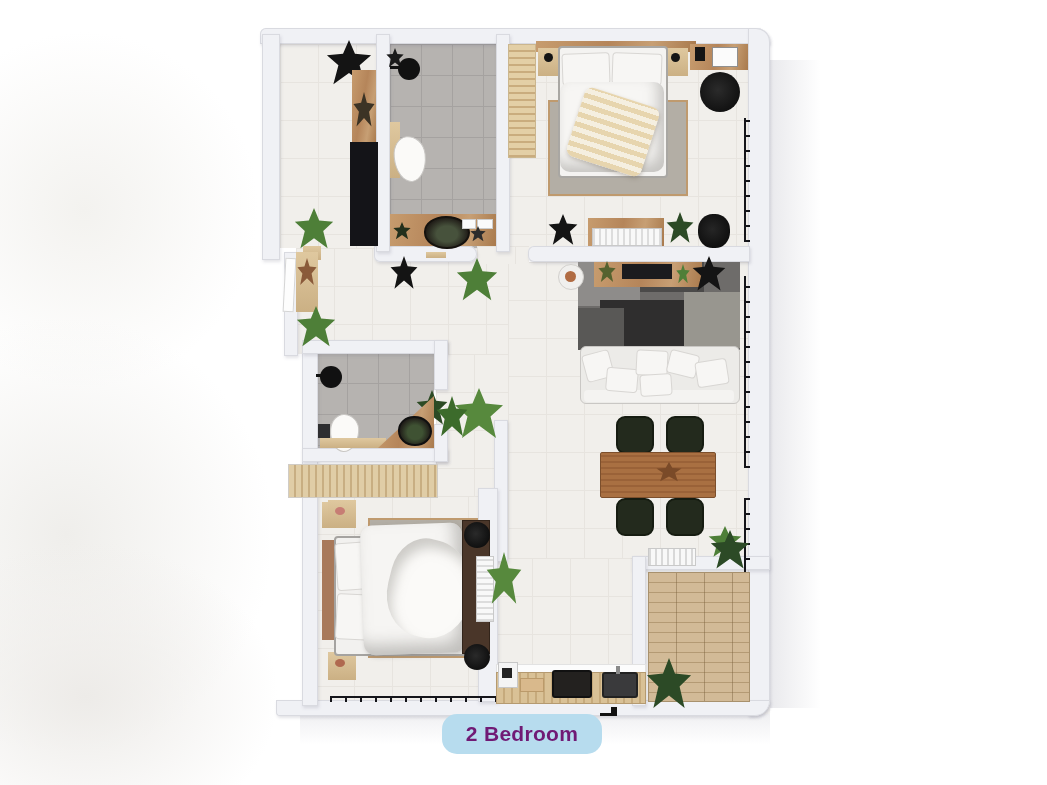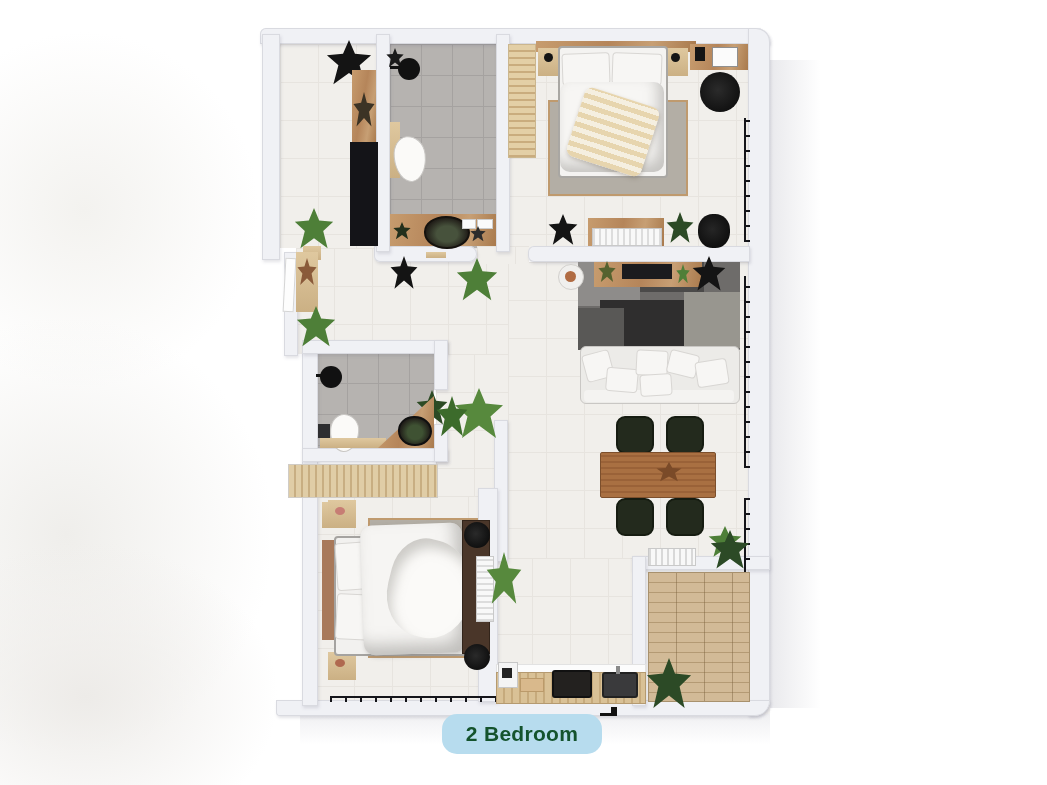--- a/index.html
+++ b/index.html
@@ -28,21 +28,21 @@
   .win{background-image:linear-gradient(90deg,#15151a 2px,transparent 2px),
        repeating-linear-gradient(0deg,#15151a 0 2px,transparent 2px 15px);width:6px;}
   .winh{background-image:linear-gradient(180deg,#15151a 2px,transparent 2px),
        repeating-linear-gradient(90deg,#15151a 0 2px,transparent 2px 15px);height:6px;}
   .deck{background:repeating-linear-gradient(180deg,#d2ba97 0 9px,#b49a74 9px 10px);border:1px solid #a8916d;}
   .deck:after{content:"";position:absolute;inset:0;
       background:repeating-linear-gradient(90deg,transparent 0 27px,rgba(120,95,60,.45) 27px 28px);}
   .rugb{background:#b3aea5;border:2px solid #bf9a6e;}
   .rad{background:#f8f8f8;border:1px solid #c9c9c9;}
   .badge{background:#b7dcee;border-radius:15px;display:flex;align-items:center;justify-content:center;
-         color:#14532d;font-size:21px;font-weight:700;letter-spacing:.3px;}
+         color:#701a75;font-size:21px;font-weight:700;letter-spacing:.3px;}
   .soft{pointer-events:none;}
 </style>
 </head>
 <body>
 
 <div id="stage">
 
   <div class="a soft" style="left:-60px;top:30px;width:320px;height:360px;background:radial-gradient(ellipse at 45% 50%,#f3f2ef 0%,rgba(243,242,239,0) 70%);"></div>
   <div class="a soft" style="left:-70px;top:320px;width:340px;height:430px;background:radial-gradient(ellipse at 40% 50%,#efeeeb 0%,rgba(239,238,235,0) 72%);"></div>
   <div class="a soft" style="left:-20px;top:540px;width:300px;height:260px;background:radial-gradient(ellipse at 35% 60%,#edebe8 0%,rgba(237,235,232,0) 70%);"></div>

